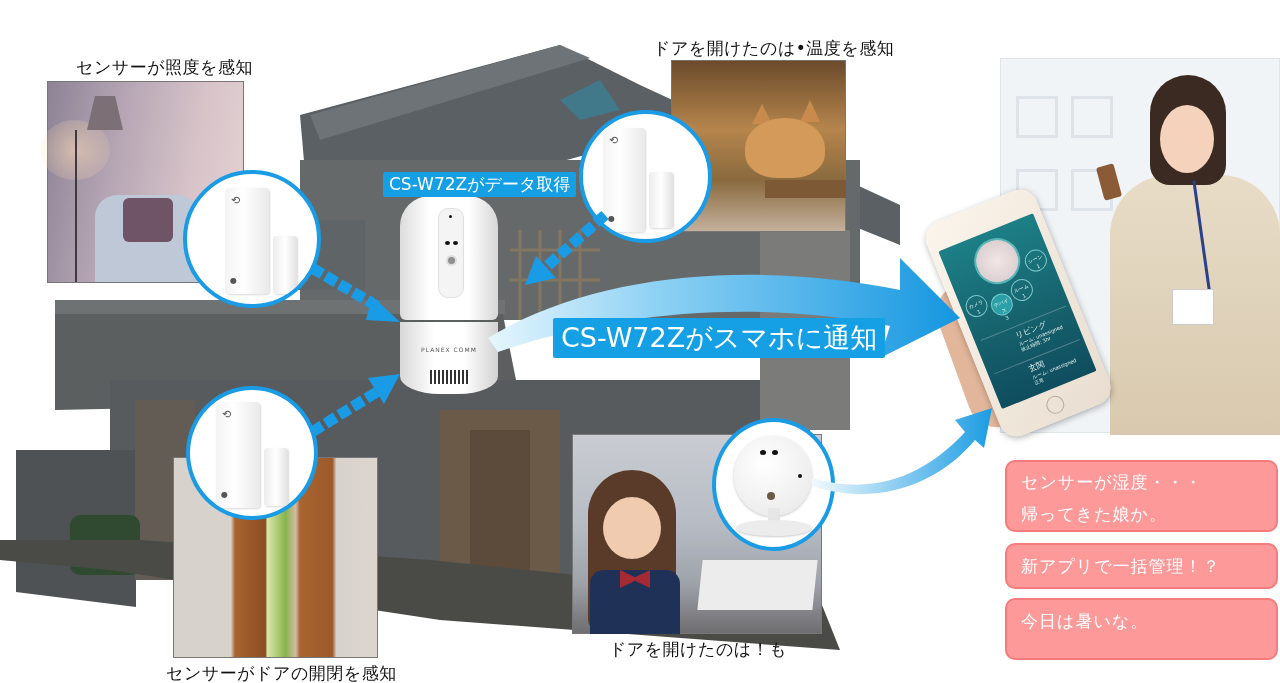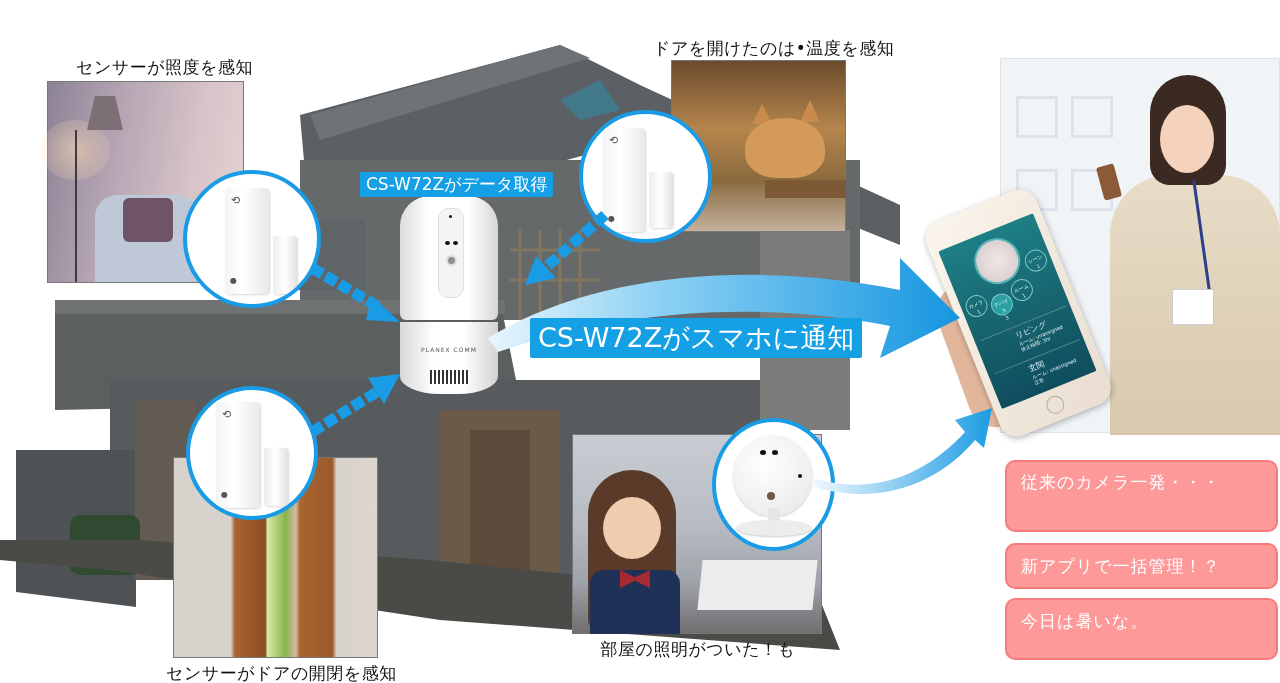--- a/index.html
+++ b/index.html
@@ -66,21 +66,21 @@
 
   
   .cam { left: 400px; top: 196px; width: 98px; height: 200px; }
   .cam-top { position: absolute; left: 0; top: 0; width: 98px; height: 124px; border-radius: 30px 30px 6px 6px; background: linear-gradient(90deg, #dcdcdc, #ffffff 30%, #ffffff 70%, #d6d6d6); }
   .cam-face { position: absolute; left: 38px; top: 12px; width: 26px; height: 90px; border-radius: 10px; background: #f4f4f4; border: 1px solid #e0e0e0; }
   .cam-base { position: absolute; left: 0; top: 126px; width: 98px; height: 72px; border-radius: 0 0 40px 40px / 0 0 18px 18px; background: linear-gradient(90deg, #d8d8d8, #ffffff 35%, #ffffff 65%, #d2d2d2); }
   .cam-brand { position: absolute; left: 0; top: 24px; width: 98px; text-align: center; font-size: 6px; color: #555; letter-spacing: 1px; }
   .cam-vent { position: absolute; left: 30px; top: 48px; width: 40px; height: 14px; background: repeating-linear-gradient(90deg, #333 0 2px, #ffffff 2px 4px); }
 
   
-  .blue-label { position: absolute; background: #159fe4; color: #ffffff; padding: 0 6px; border-radius: 2px; white-space: nowrap; }
+  .blue-label { position: absolute; background: #159fe4; color: #ffffff; padding: 0 6px; border-radius: 2px; white-space: nowrap; margin-left: 23px; }
   .label-get { left: 360px; top: 172px; height: 25px; line-height: 25px; font-size: 17px; }
   .label-notify { left: 530px; top: 318px; height: 40px; line-height: 40px; font-size: 27px; padding: 0 8px; }
 
   
   .panel-bg { left: 1000px; top: 58px; width: 280px; height: 375px; background: #f1f4f7; border: 1px solid #e0e5ea; }
   .panel-window { position: absolute; width: 42px; height: 42px; border: 3px solid #dde3e9; }
   .person { left: 1090px; top: 75px; width: 190px; height: 360px; }
   .person-hair { position: absolute; left: 60px; top: 0; width: 76px; height: 110px; border-radius: 38px 38px 20px 20px; background: #3a2a22; }
   .person-face { position: absolute; left: 70px; top: 30px; width: 54px; height: 68px; border-radius: 50%; background: #f4d2bc; }
   .person-body { position: absolute; left: 20px; top: 100px; width: 170px; height: 260px; border-radius: 60px 60px 0 0; background: linear-gradient(180deg, #e8dcc7, #d8c9ae); }
@@ -141,21 +141,21 @@
       <line x1="580" y1="230" x2="580" y2="320"></line>
     <line x1="510" y1="250" x2="600" y2="250"></line>
       <line x1="510" y1="280" x2="600" y2="280"></line>
   </g>
 </svg>
 
 <div class="caption" style="left:76px; top:56px;">センサーが照度を感知</div>
 <div class="caption" style="left:653px; top:37px;">ドアを開けたのは•温度を感知</div>
 <div class="caption" style="left:166px; top:662px;">センサーがドアの開閉を感知</div>
 <div class="caption center" style="left:588px; top:638px; width:220px;">
-  <div>部屋の照明がついた！も</div>
+  <div>ドアを開けたのは！も</div>
 </div>
 
 <div class="photo photo-lamp"></div>
 <div class="abs lamp-glow"></div>
 <div class="abs lamp-shade" style="left:87px; top:96px;"></div>
 <div class="abs lamp-pole" style="left:75px; top:130px;"></div>
 <div class="abs sofa" style="left:95px; top:195px;"></div>
 <div class="abs pillow" style="left:123px; top:198px;"></div>
 
 <div class="photo photo-cat"></div>
@@ -302,16 +302,17 @@
 
   <path d="M488,338 C600,270 760,262 900,290 L900,258 L960,318 L880,358 L890,326 C760,300 620,310 498,352 Z" fill="url(#bigArrowGrad)"></path>
 
   <path d="M812,478 C880,498 930,470 965,432 L955,420 L992,408 L984,448 L975,440 C940,482 880,508 812,486 Z" fill="url(#smallArrowGrad)"></path>
 </svg>
 
 <div class="blue-label label-get">CS-W72Zがデータ取得</div>
 <div class="blue-label label-notify">CS-W72Zがスマホに通知</div>
 
 <div class="bubble bubble-1">
-  <div>従来のカメラ一発・・・</div>
+  <div>センサーが湿度・・・</div>
+  <div>帰ってきた娘か。</div>
 </div>
 <div class="bubble bubble-2">新アプリで一括管理！？</div>
 <div class="bubble bubble-3">今日は暑いな。</div>
 
 </body></html>

